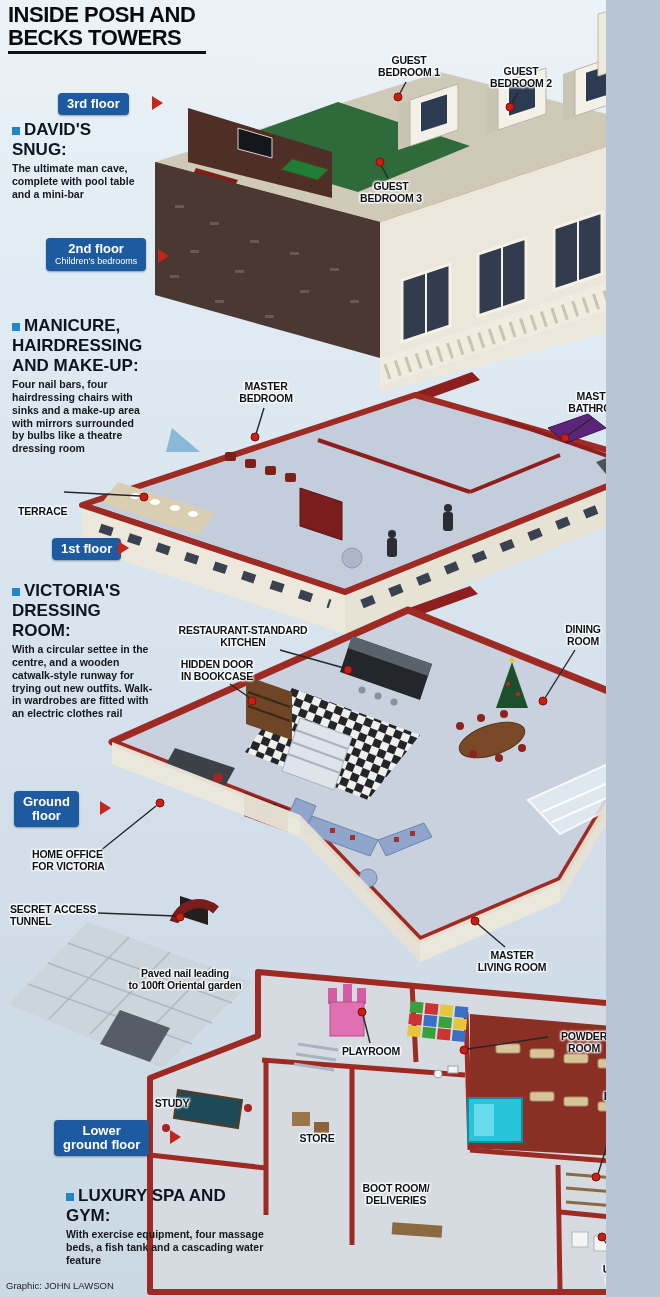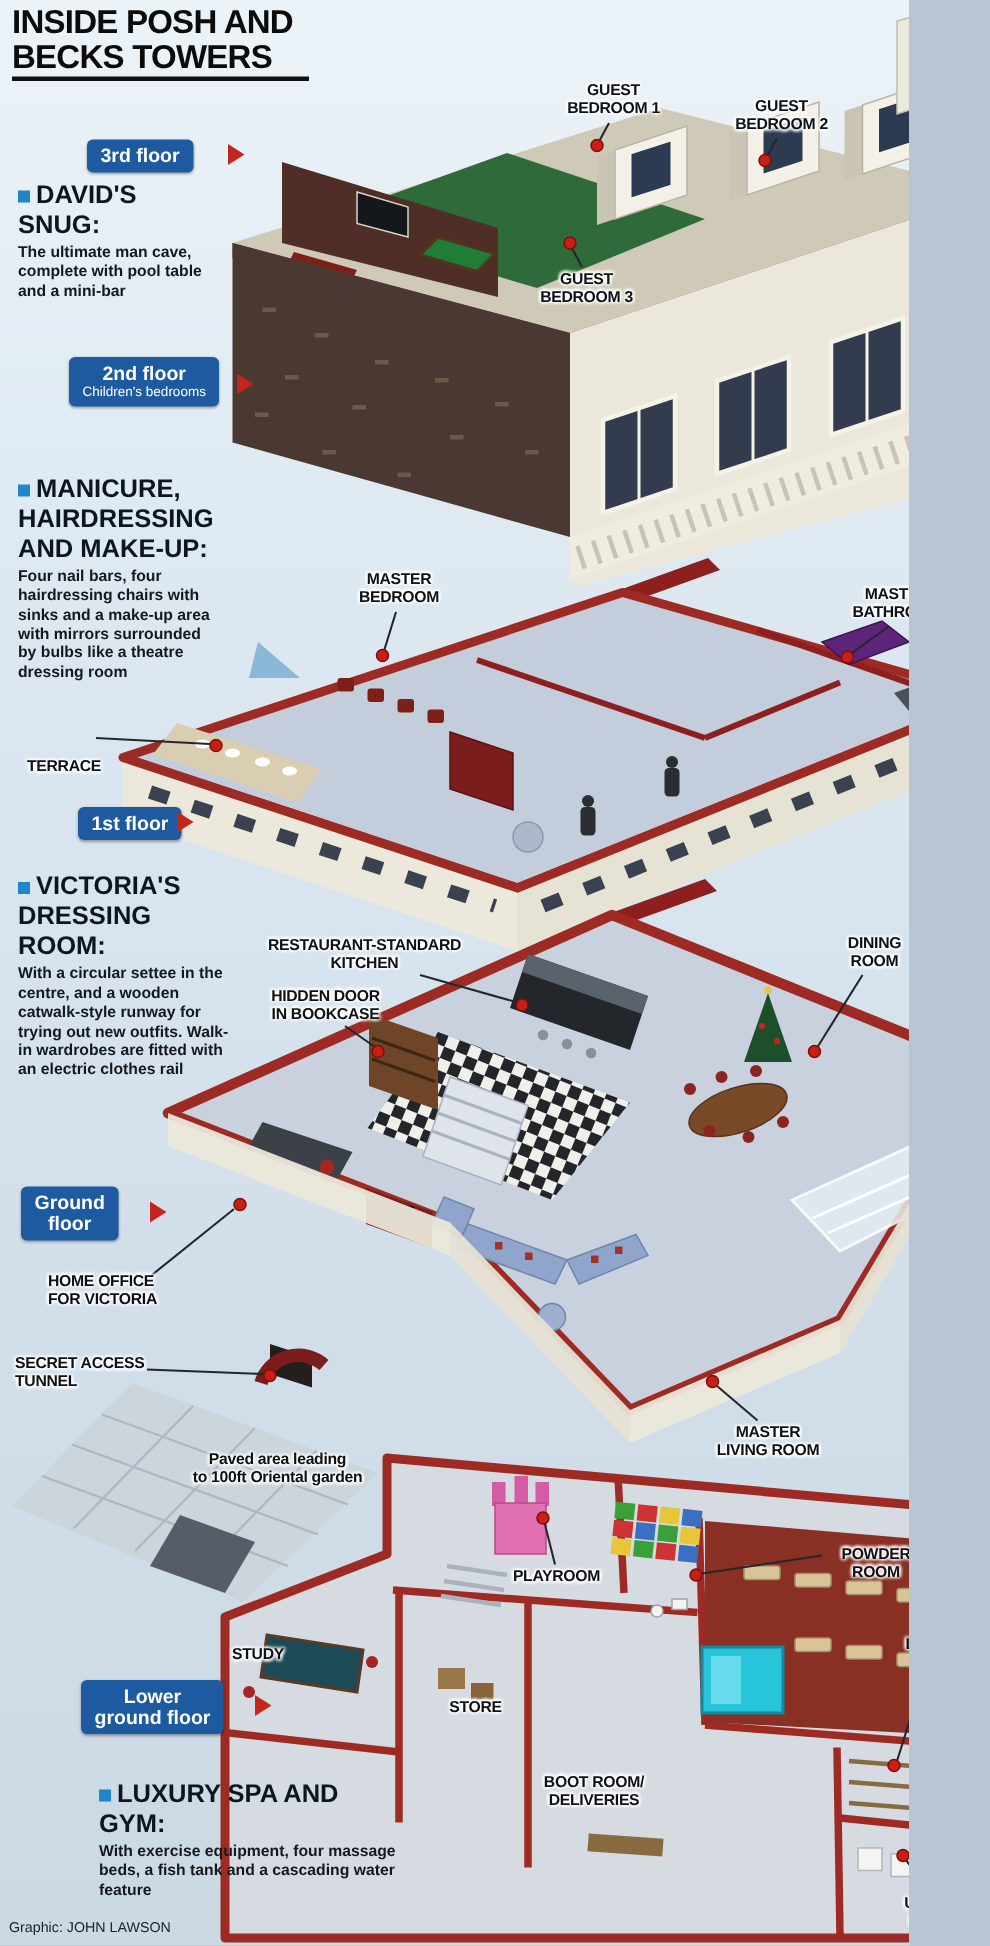--- a/index.html
+++ b/index.html
@@ -427,21 +427,21 @@
   <div class="rl ctr rl-kitchen">RESTAURANT-STANDARD
 KITCHEN</div>
   <div class="rl ctr rl-hidden">HIDDEN DOOR
 IN BOOKCASE</div>
   <div class="rl ctr rl-dining">DINING
 ROOM</div>
   <div class="rl rl-homeoffice">HOME OFFICE
 FOR VICTORIA</div>
   <div class="rl rl-tunnel">SECRET ACCESS
 TUNNEL</div>
-  <div class="rl ctr rl-paved">Paved area leading
+  <div class="rl ctr rl-paved">Paved nail leading
 to 100ft Oriental garden</div>
   <div class="rl ctr rl-family">MASTER
 LIVING ROOM</div>
   <div class="rl ctr rl-playroom">PLAYROOM</div>
   <div class="rl ctr rl-powder">POWDER ROOM</div>
   <div class="rl ctr rl-larder">LARDER</div>
   <div class="rl ctr rl-study">STUDY</div>
   <div class="rl ctr rl-store">STORE</div>
   <div class="rl ctr rl-boot">BOOT ROOM/
 DELIVERIES</div>

